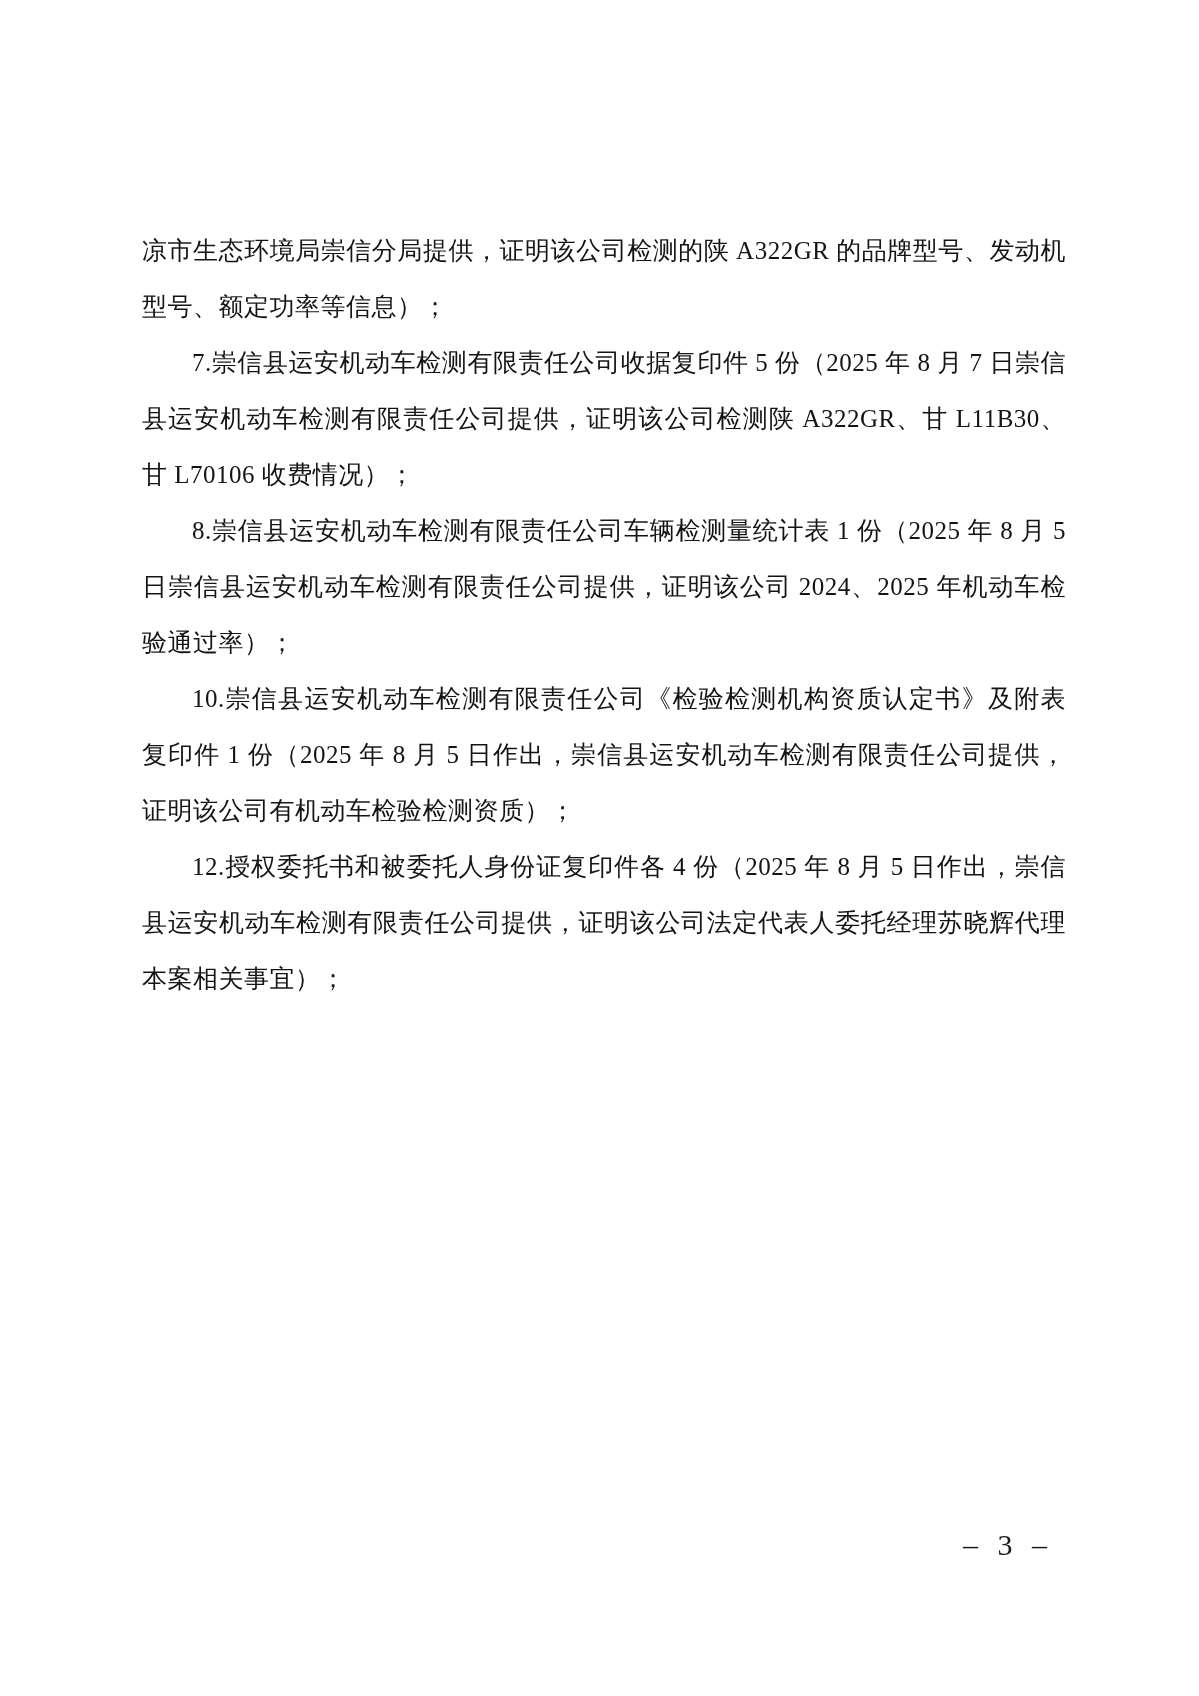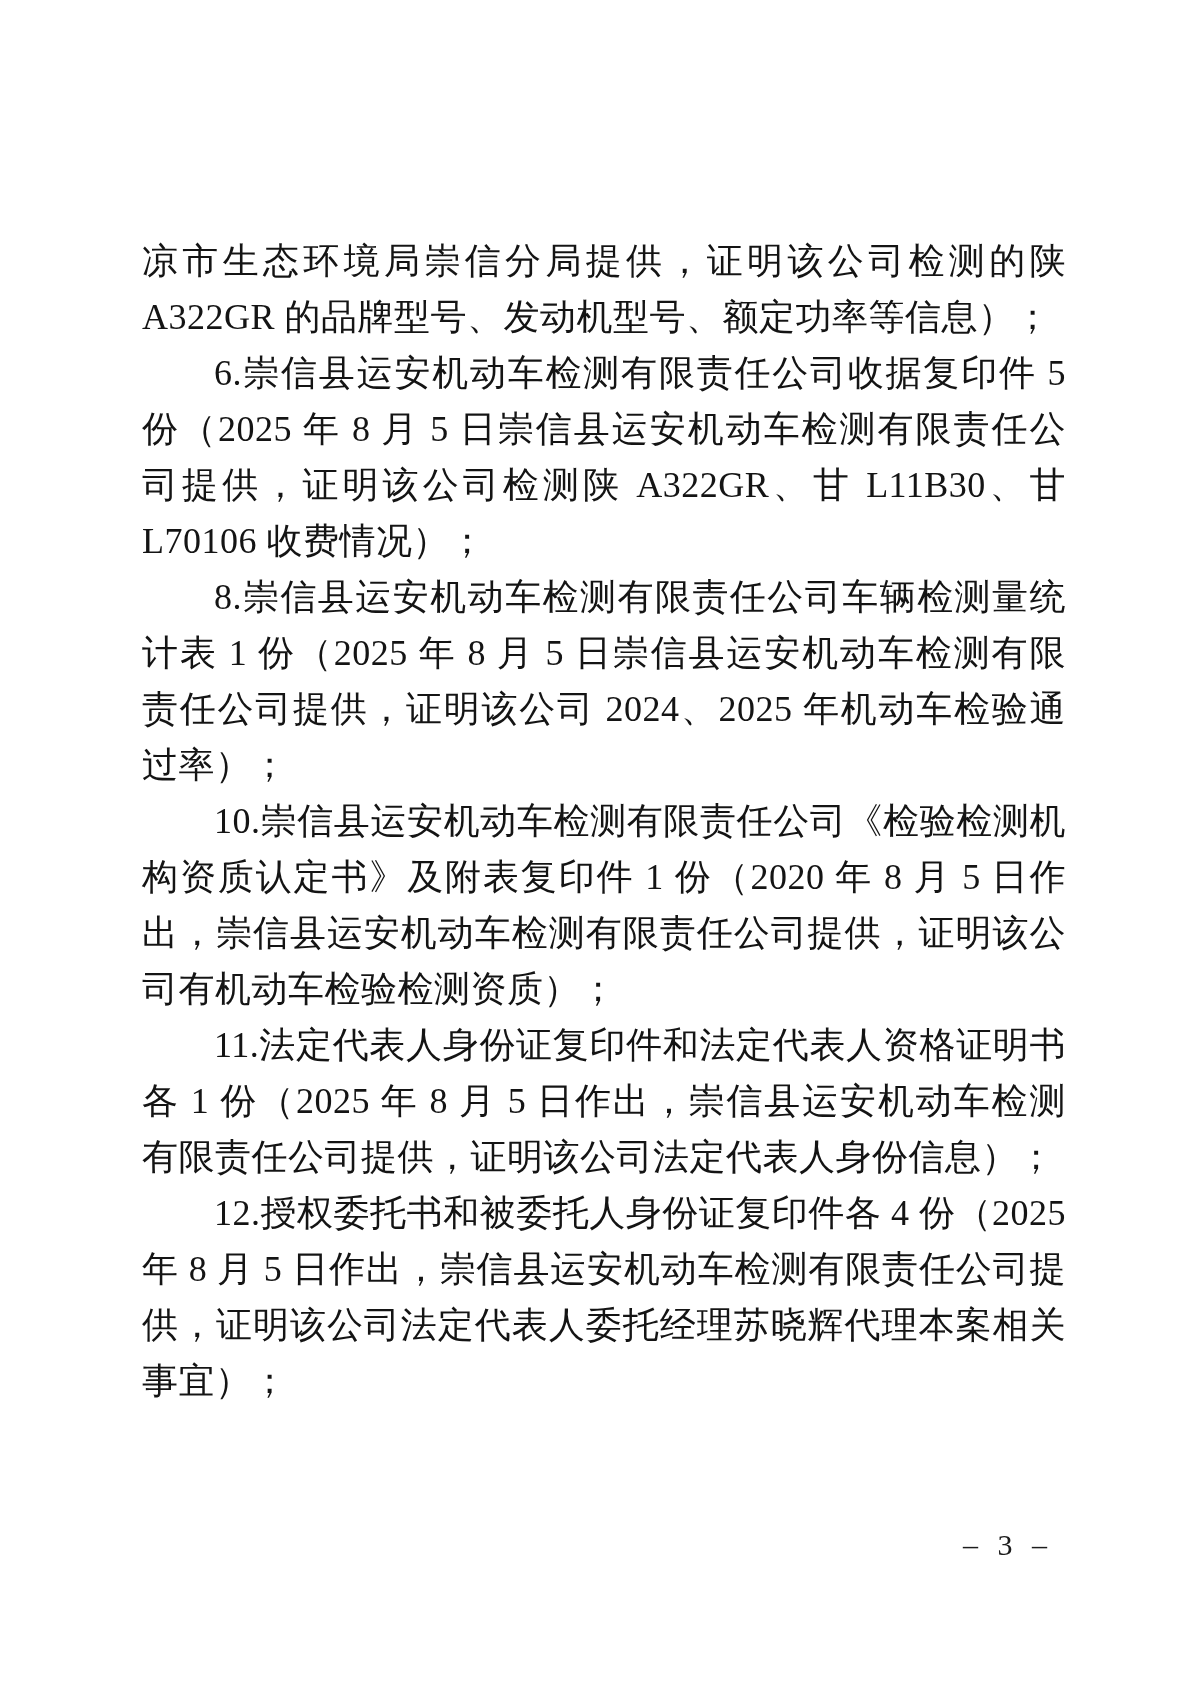--- a/index.html
+++ b/index.html
@@ -11,24 +11,24 @@
     position: relative;
     width: 1199px;
     height: 1696px;
     background: #ffffff;
     overflow: hidden;
     font-family: "Liberation Serif", "DejaVu Serif", serif;
     color: #141414;
   }
   .doc-body {
     position: absolute;
-    top: 233px;
+    top: 223px;
     left: 142px;
     width: 924px;
-    font-size: 36px;
+    font-size: 25px;
     line-height: 56px;
     text-align: justify;
     text-justify: inter-ideograph;
     letter-spacing: 0.5px;
   }
   .doc-body p {
     margin: 0;
     padding: 0;
   }
   .doc-body p.indent {
@@ -44,22 +44,21 @@
     white-space: nowrap;
   }
 </style>
 </head>
 <body>
 
 <div class="page">
 
   <div class="doc-body">
       <p class="no-indent">凉市生态环境局崇信分局提供，证明该公司检测的陕 A322GR 的品牌型号、发动机型号、额定功率等信息）；</p>
-      <p class="indent">6.崇信县运安机动车检测有限责任公司收据复印件 5 份（2025 年 8 月 5 日崇信县运安机动车检测有限责任公司提供，证明该公司检测陕 A322GR、甘 L11B30、甘 L70106 收费情况）；</p>
+      <p class="indent">7.崇信县运安机动车检测有限责任公司收据复印件 5 份（2025 年 8 月 7 日崇信县运安机动车检测有限责任公司提供，证明该公司检测陕 A322GR、甘 L11B30、甘 L70106 收费情况）；</p>
       <p class="indent">8.崇信县运安机动车检测有限责任公司车辆检测量统计表 1 份（2025 年 8 月 5 日崇信县运安机动车检测有限责任公司提供，证明该公司 2024、2025 年机动车检验通过率）；</p>
-      <p class="indent">10.崇信县运安机动车检测有限责任公司《检验检测机构资质认定书》及附表复印件 1 份（2020 年 8 月 5 日作出，崇信县运安机动车检测有限责任公司提供，证明该公司有机动车检验检测资质）；</p>
-      <p class="indent">11.法定代表人身份证复印件和法定代表人资格证明书各 1 份（2025 年 8 月 5 日作出，崇信县运安机动车检测有限责任公司提供，证明该公司法定代表人身份信息）；</p>
+      <p class="indent">10.崇信县运安机动车检测有限责任公司《检验检测机构资质认定书》及附表复印件 1 份（2025 年 8 月 5 日作出，崇信县运安机动车检测有限责任公司提供，证明该公司有机动车检验检测资质）；</p>
       <p class="indent">12.授权委托书和被委托人身份证复印件各 4 份（2025 年 8 月 5 日作出，崇信县运安机动车检测有限责任公司提供，证明该公司法定代表人委托经理苏晓辉代理本案相关事宜）；</p>
     </div>
 
   <div class="page-footer">– 3 –</div>
 
 </div>
 
 </body></html>

